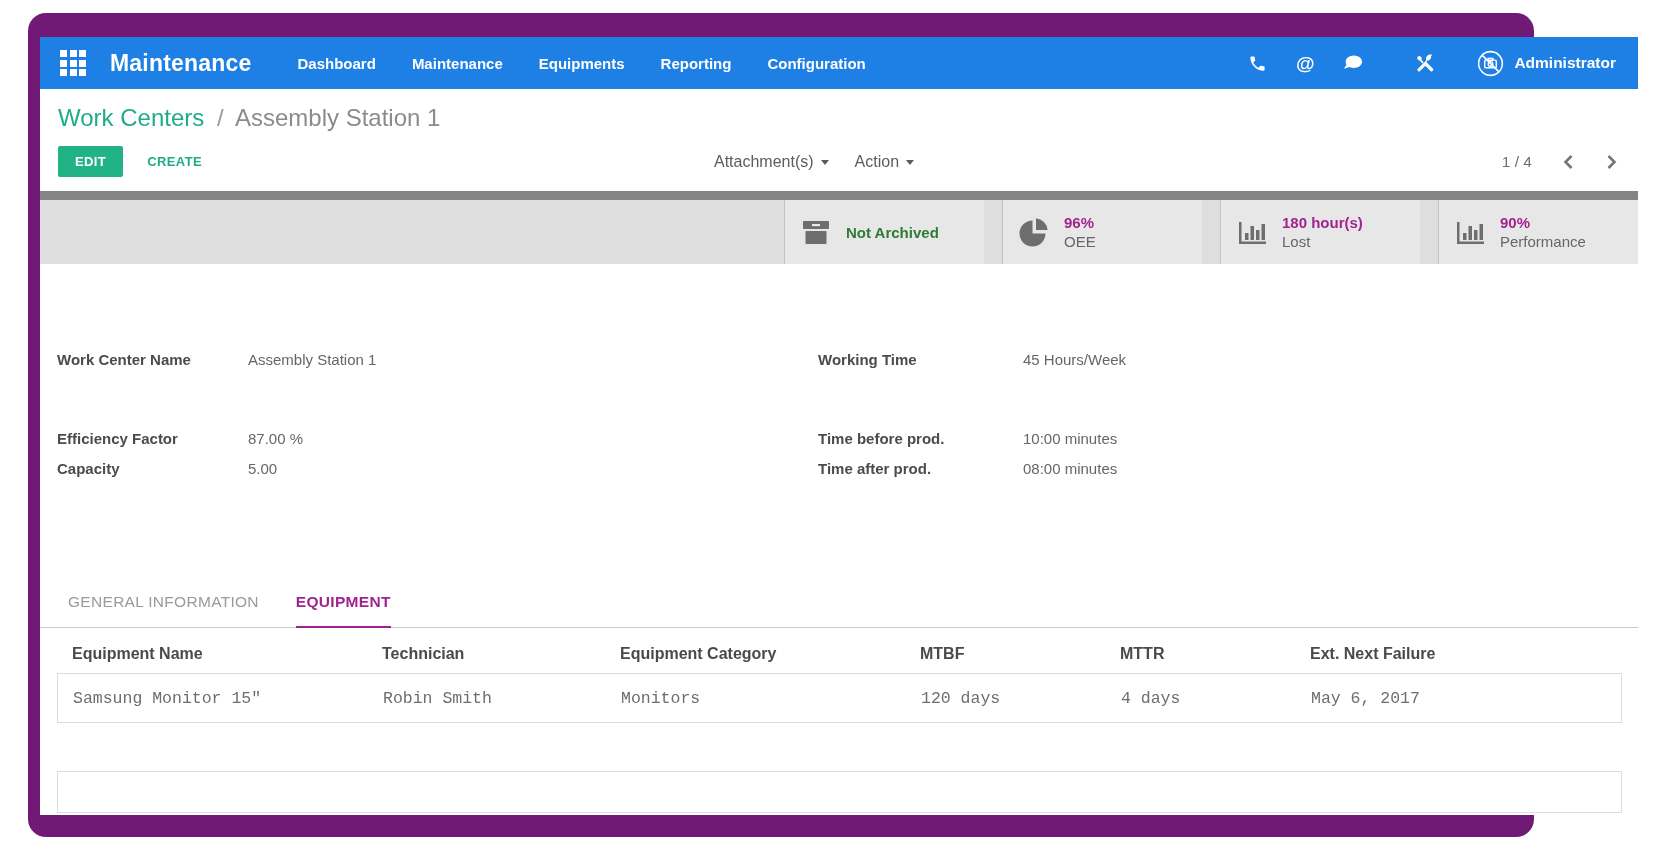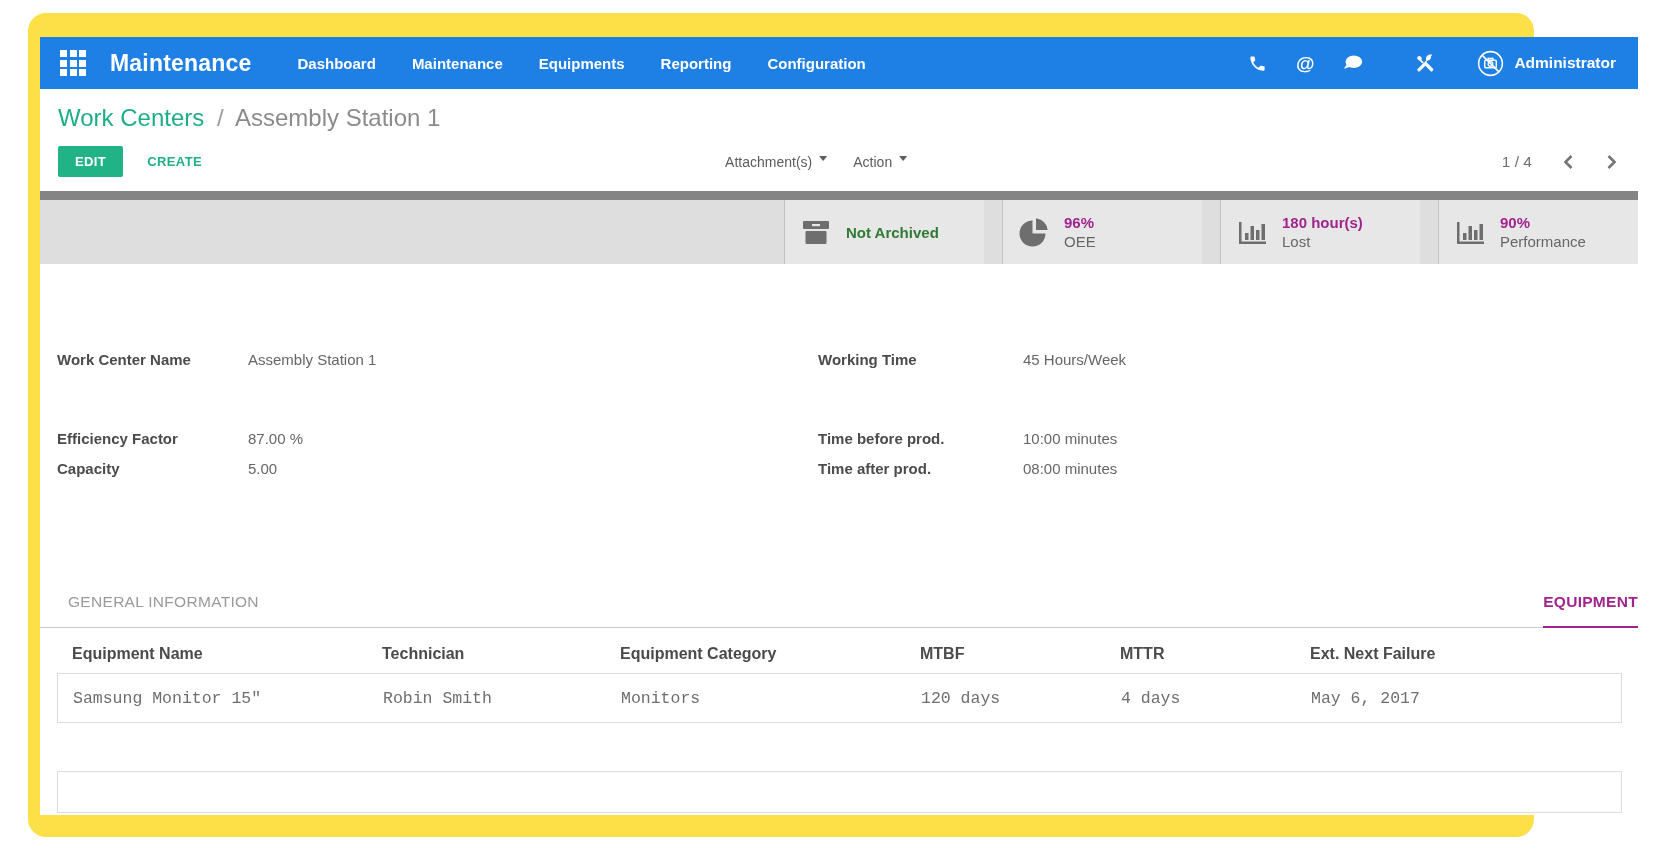--- a/index.html
+++ b/index.html
@@ -1,17 +1,17 @@
 <!DOCTYPE html>
 <html><head>
 <meta charset="utf-8">
 <style>
   * { box-sizing: border-box; margin: 0; padding: 0; }
   html,body { width:1678px; height:850px; background:#fff; font-family:"Liberation Sans", sans-serif; }
-  .device-frame { position:absolute; left:28px; top:13px; width:1506px; height:824px; background:#fde047; border-radius:18px; }
+  .device-frame { position:absolute; left:28px; top:13px; width:1506px; height:824px; background:#701a75; border-radius:18px; }
   .screen { position:absolute; left:12px; top:24px; width:1598px; height:778px; background:#fff; overflow:hidden; }
 
   
   .navbar { height:52px; background:#1E7FE5; display:flex; align-items:center; padding:0 22px 0 20px; color:#fff; }
   .apps-grid { display:grid; grid-template-columns:repeat(3,7px); grid-template-rows:repeat(3,7px); gap:2.5px; cursor:pointer; }
   .apps-grid span { background:#fff; }
   .nav-title { font-size:23px; font-weight:bold; margin-left:24px; letter-spacing:0.2px; }
   .nav-menu { display:flex; margin-left:46px; gap:36px; }
   .nav-menu div { font-size:15px; font-weight:bold; cursor:pointer; }
   .nav-right { margin-left:auto; display:flex; align-items:center; }
@@ -24,21 +24,21 @@
   
   .control-panel { padding:15px 20px 13px 18px; }
   .breadcrumb { font-size:24px; }
   .bc-parent { color:#1FAD89; cursor:pointer; }
   .bc-sep { color:#9a9a9a; padding:0 6px; }
   .bc-current { color:#8b8b8b; }
   .cp-row { margin-top:13px; display:flex; align-items:center; position:relative; height:33px; }
   .btn-edit { background:#21B286; color:#fff; border:none; font-size:13px; font-weight:bold; padding:8px 17px; border-radius:2px; letter-spacing:0.4px; cursor:pointer; font-family:inherit; }
   .btn-create { background:none; border:none; color:#1FAD89; font-size:13px; font-weight:bold; margin-left:24px; letter-spacing:0.4px; cursor:pointer; font-family:inherit; }
   .cp-center { position:absolute; left:50%; transform:translateX(-62%); display:flex; align-items:center; gap:26px; }
-  .dd { font-size:14px; color:#5c5c5c; cursor:pointer; display:flex; }
+  .dd { font-size:16px; color:#5c5c5c; cursor:pointer; display:flex; align-items:center; }
   .caret { width:0; height:0; border-left:4.5px solid transparent; border-right:4.5px solid transparent; border-top:5px solid #5c5c5c; margin-left:7px; margin-top:2px; }
   .cp-right { margin-left:auto; display:flex; align-items:center; }
   .pager-num { font-size:15.5px; color:#6f6f6f; cursor:pointer; }
   .pg-btn { margin-left:30px; cursor:pointer; display:flex; align-items:center; }
 
   
   .dark-bar { height:9px; background:#848484; }
   .stat-strip { height:64px; background:#DEDEDE; display:flex; justify-content:flex-end;gap:18px; }
   .stat-btn { width:200px; border-left:1px solid #C2C2C2; background:#E7E7E7; display:flex; align-items:center; padding-left:16px; cursor:pointer; }
   .stat-ico { width:32px; flex:0 0 32px; display:flex; align-items:center; }
@@ -52,21 +52,21 @@
   .fgroup { position:absolute; }
   .fg-left { left:17px; top:80px; width:700px; }
   .fg-right { left:778px; top:80px; width:700px; }
   .frow { display:flex; height:30px; align-items:center; }
   .frow.gap-after { margin-bottom:49px; }
   .flabel { width:191px; font-size:15px; font-weight:bold; color:#4B4B4B; }
   .flabel.w205 { width:205px; }
   .fvalue { font-size:15px; color:#666; }
 
   
-  .tab-bar { margin-top:249px; padding-left:28px; border-bottom:1px solid #C9C9C9; display:flex; gap:37px;justify-content:space-between; }
+  .tab-bar { margin-top:249px; padding-left:28px; border-bottom:1px solid #C9C9C9; display:flex; gap:37px; }
   .tab { font-size:15.5px; letter-spacing:0.3px; padding-bottom:15px; cursor:pointer; }
   .tab.inactive { color:#9A9A9A; }
   .tab.active { color:#A1248E; font-weight:bold; border-bottom:2px solid #A1248E; margin-bottom:-1px; }
 
   
   .eq-table { margin:0 16px 0 17px; }
   .eq-head, .eq-row { display:grid; grid-template-columns:310px 238px 300px 200px 190px auto; padding-left:15px; align-items:center; }
   .eq-head { height:38px; margin-top:7px; }
   .eq-head div { font-size:16px; font-weight:bold; color:#4A4A4A; }
   .eq-row { height:50px; border:1px solid #DCDCDC; background:#fff; cursor:pointer; }

